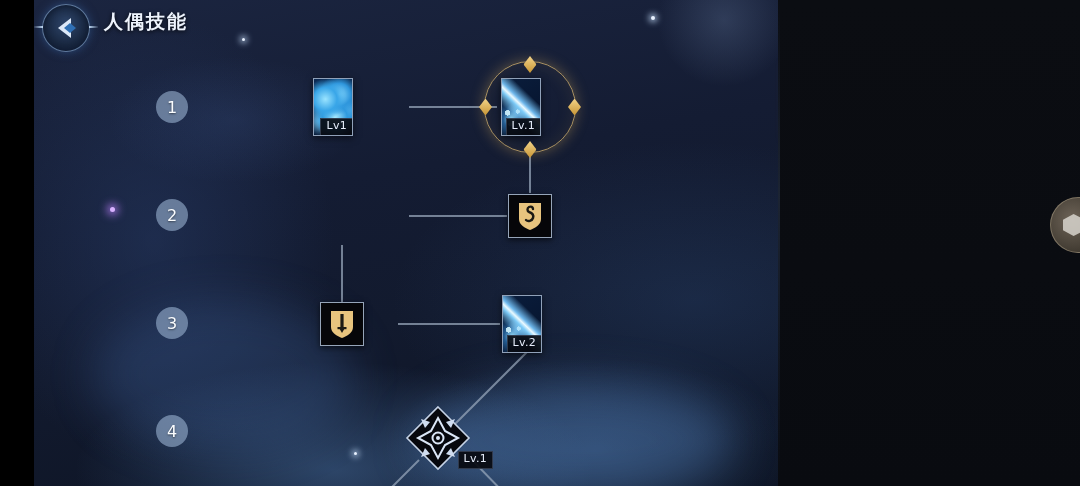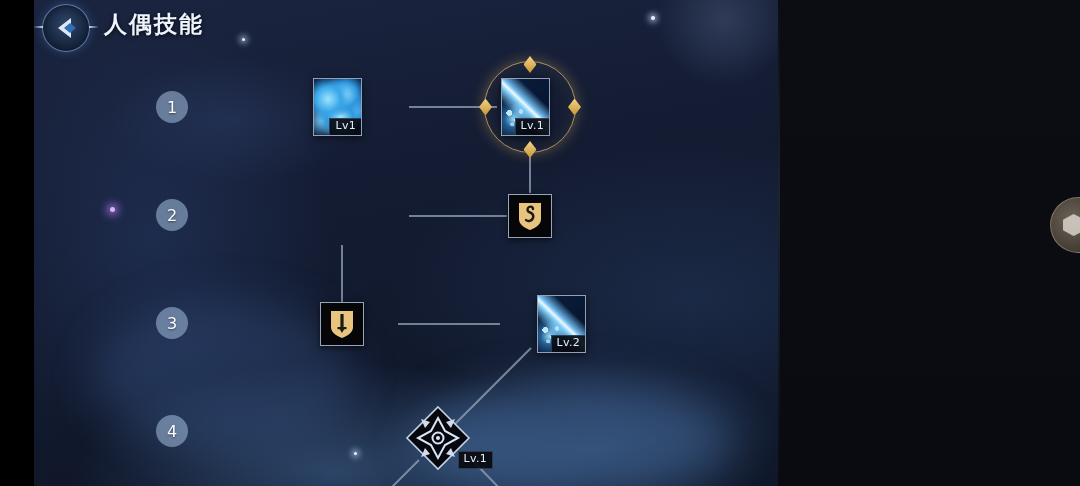--- a/index.html
+++ b/index.html
@@ -82,21 +82,21 @@
   .back-btn .tick {
     position: absolute; top: 22px;
     width: 9px; height: 2px;
     background: linear-gradient(90deg, rgba(190,215,245,0.1), rgba(200,225,250,0.95));
   }
   .back-btn .tick.l { left: -8px; }
   .back-btn .tick.r { right: -8px; transform: scaleX(-1); }
 
   .page-title {
     position: absolute; left: 104px; top: 9px;
-    font-size: 23px; font-weight: bold;
+    font-size: 19px; font-weight: bold;
     color: #eef4fd;
     letter-spacing: 2px;
     text-shadow: 0 1px 4px rgba(0,0,0,0.85);
     z-index: 30;
   }
 
   
   .row-marker {
     position: absolute;
     width: 32px; height: 32px;
@@ -112,21 +112,21 @@
   
   .links { position: absolute; left: 34px; top: 0; width: 744px; height: 486px; z-index: 8; }
 
   
   .node {
     position: absolute;
     z-index: 14;
     cursor: pointer;
   }
   .node-sq {
-    width: 49px; height: 58px;
+    width: 40px; height: 58px;
     border: 1.5px solid rgba(182,202,228,0.78);
     background: #0a1020;
     box-shadow: 0 2px 7px rgba(0,0,0,0.55);
     position: relative;
     overflow: hidden;
   }
   .lvl-badge {
     position: absolute; right: -1px; bottom: -1px;
     background: rgba(8,10,16,0.92);
     color: #e7eefb;
@@ -434,21 +434,21 @@
     <div class="node-crest">
       <svg width="26" height="30" viewBox="0 0 26 30">
         <path d="M2 2 H24 V18 C24 24 18 27 13 29 C8 27 2 24 2 18 Z" fill="#e8c47e"></path>
         <rect x="11.4" y="5" width="3.2" height="15" fill="#1c1a14"></rect>
         <polygon points="13,24 10.4,19.5 15.6,19.5" fill="#1c1a14"></polygon>
         <rect x="8.5" y="18" width="9" height="2.2" fill="#1c1a14"></rect>
       </svg>
     </div>
   </div>
 
-  <div class="node" style="left:502px; top:295px;margin-left:35px;">
+  <div class="node" style="left:502px; top:295px;">
     <div class="node-sq">
       <div class="art-slash"></div>
       <span class="lvl-badge">Lv.2</span>
     </div>
   </div>
 
   <div class="node node-ult" style="left:405px; top:405px;">
     <svg width="66" height="66" viewBox="0 0 66 66">
       <polygon points="33,2 64,33 33,64 2,33" fill="#07080d" stroke="#c6d3e6" stroke-width="1.6"></polygon>
       <polygon points="33,13 40,26 53,33 40,40 33,53 26,40 13,33 26,26" fill="none" stroke="#dbe6f6" stroke-width="2"></polygon>

